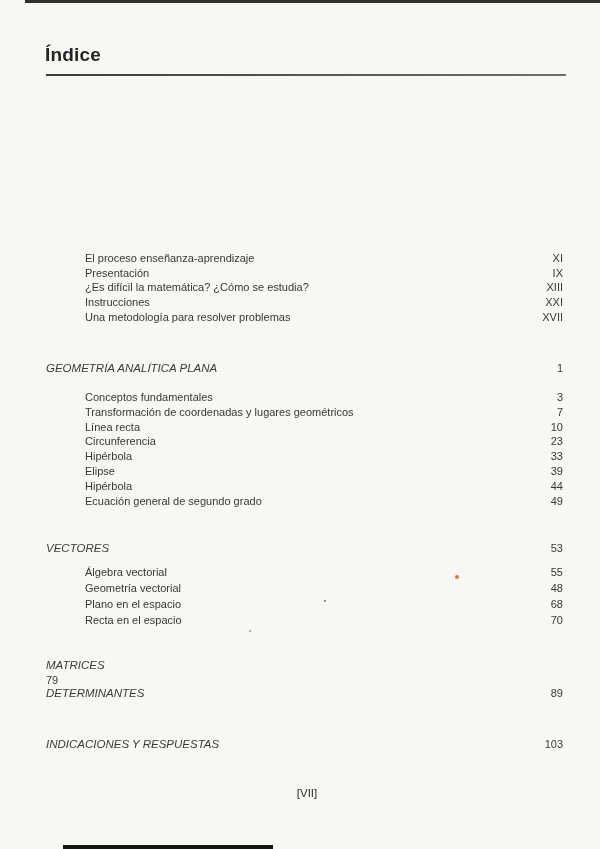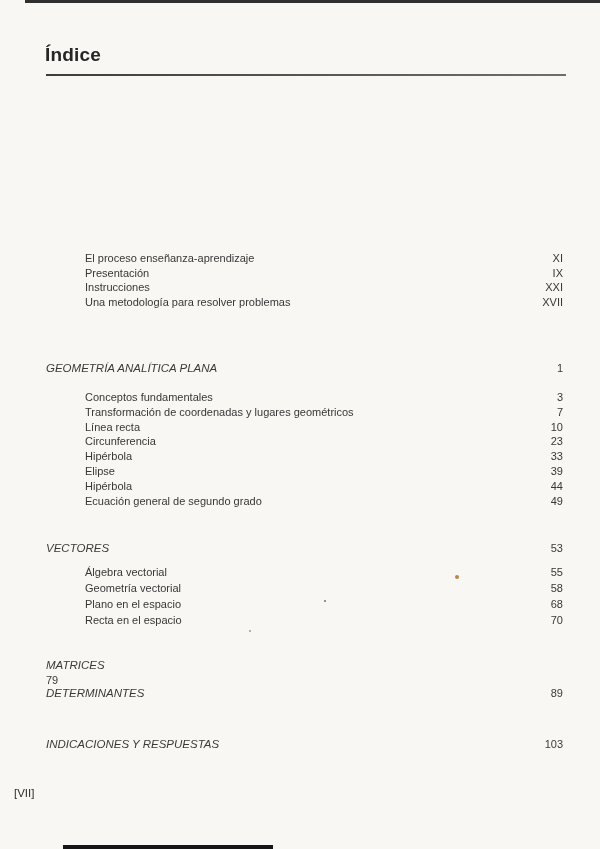--- a/index.html
+++ b/index.html
@@ -55,21 +55,21 @@
   .sec .p { font-style: normal; font-size: 11px; }
   .sec-geom  { top: 361px; }
   .sec-vect  { top: 541px; }
   .sec-matr  { top: 658px; flex-direction: column; }
   .sec-detr  { top: 686px; }
   .sec-sist  { top: 711px; }
   .sec-indr  { top: 737px; }
 
   .footer {
     position: absolute; left: 0; top: 787px; width: 600px;
-    text-align: left; font-size: 11.5px; color: #2f2f2f;
+    text-align: center; font-size: 11.5px; color: #2f2f2f;
     padding-left: 14px; box-sizing: border-box;
   }
 </style>
 </head>
 <body>
 
 <div class="page">
 
   <div class="artifact-top"></div>
 
@@ -77,20 +77,24 @@
   <div class="title-rule"></div>
 
   <div class="block block-front">
     <div class="row">
       <span class="t">El proceso enseñanza-aprendizaje</span>
       <span class="p">XI</span>
     </div>
     <div class="row">
       <span class="t">Presentación</span>
       <span class="p">IX</span>
+    </div>
+    <div class="row">
+      <span class="t">¿Es difícil la matemática? ¿Cómo se estudia?</span>
+      <span class="p">XIII</span>
     </div>
     <div class="row">
       <span class="t">Instrucciones</span>
       <span class="p">XXI</span>
     </div>
     <div class="row">
       <span class="t">Una metodología para resolver problemas</span>
       <span class="p">XVII</span>
     </div>
   </div>
@@ -138,21 +142,21 @@
     <span class="t">VECTORES</span>
     <span class="p">53</span>
   </div>
   <div class="block block-vect">
     <div class="row">
       <span class="t">Álgebra vectorial</span>
       <span class="p">55</span>
     </div>
     <div class="row">
       <span class="t">Geometría vectorial</span>
-      <span class="p">58</span>
+      <span class="p">48</span>
     </div>
     <div class="row">
       <span class="t">Plano en el espacio</span>
       <span class="p">68</span>
     </div>
     <div class="row">
       <span class="t">Recta en el espacio</span>
       <span class="p">70</span>
     </div>
   </div>

